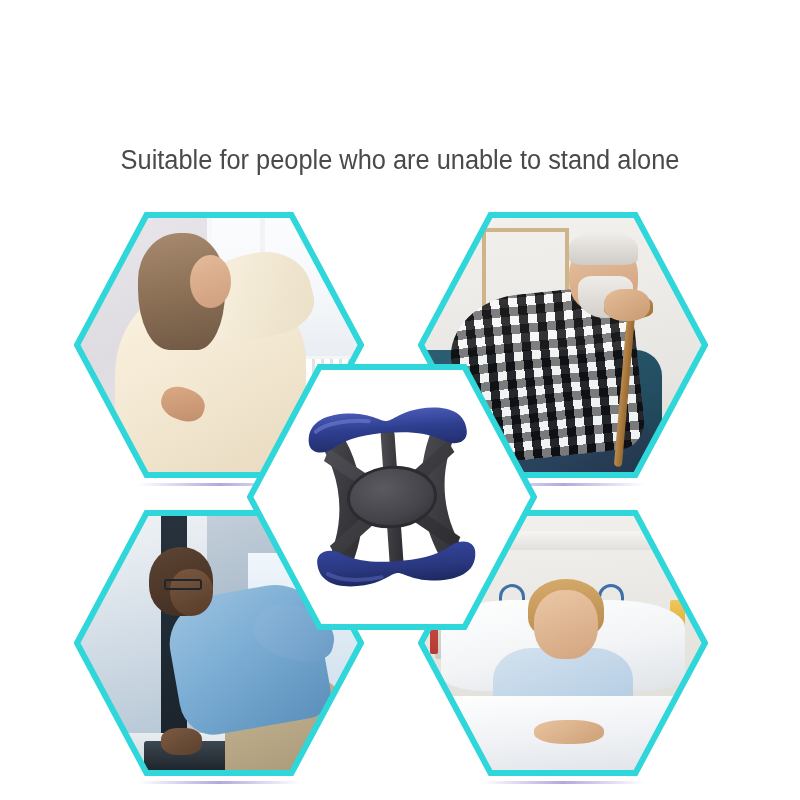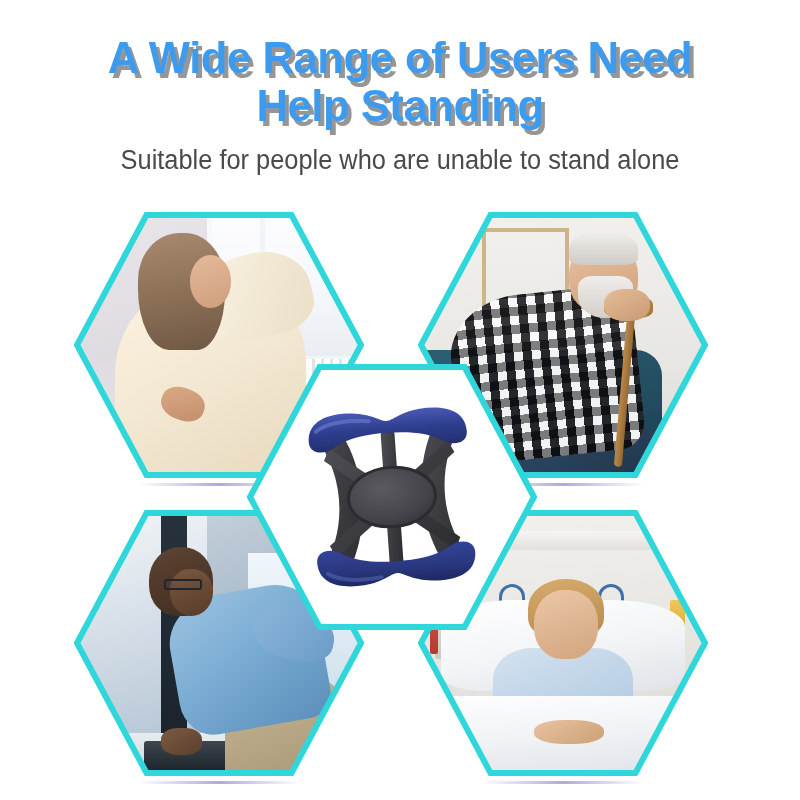--- a/index.html
+++ b/index.html
@@ -242,24 +242,20 @@
     height: 208px;
     transform: translate(-50%, -50%) rotate(-4deg);
   }
   .product-wrap svg { width: 100%; height: 100%; display: block; }
 </style>
 </head>
 <body>
 
 <div id="page">
 
-  <div class="headline-block">
-    <div class="headline" style="color: rgb(61, 155, 239); text-shadow: rgb(150, 150, 150) 4px 5px 0px;">A Wide Range of Users Need</div>
-    <div class="headline headline-line2" style="color: rgb(61, 155, 239); text-shadow: rgb(150, 150, 150) 4px 5px 0px;">Help Standing</div>
-  </div>
   <div class="subtitle" style="color: rgb(74, 74, 74);">Suitable for people who are unable to stand alone</div>
 
   <div class="hex-field">
 
     <div class="hex hex-photo hex-tl">
       <div class="hexmask">
         <div class="scene">
           <div class="tl-wall"></div>
           <div class="tl-window"></div>
           <div class="tl-winbar"></div>

